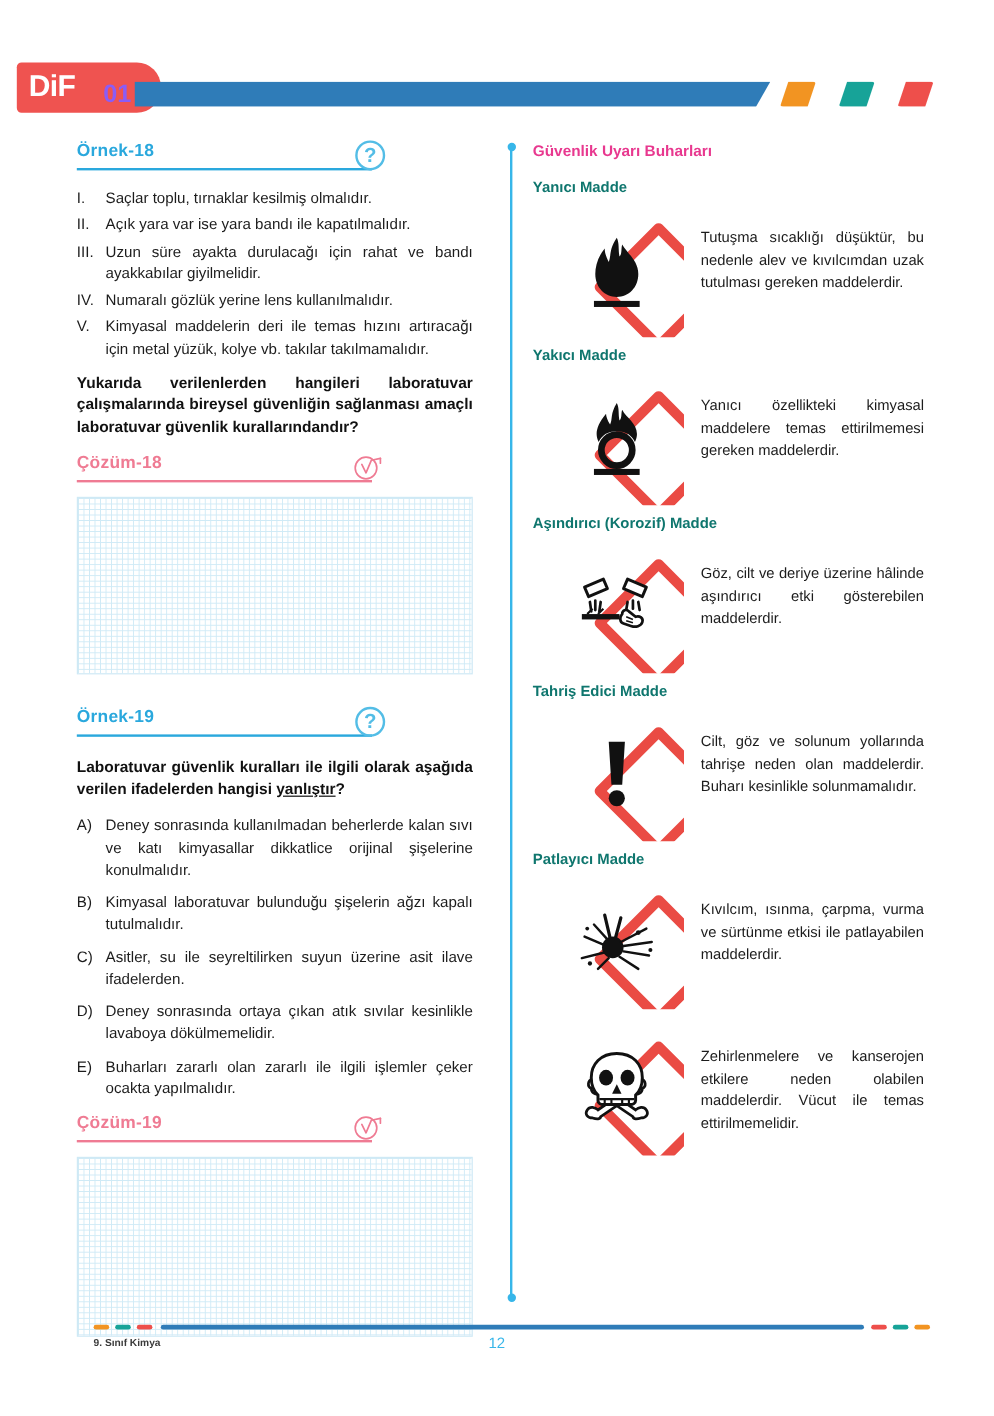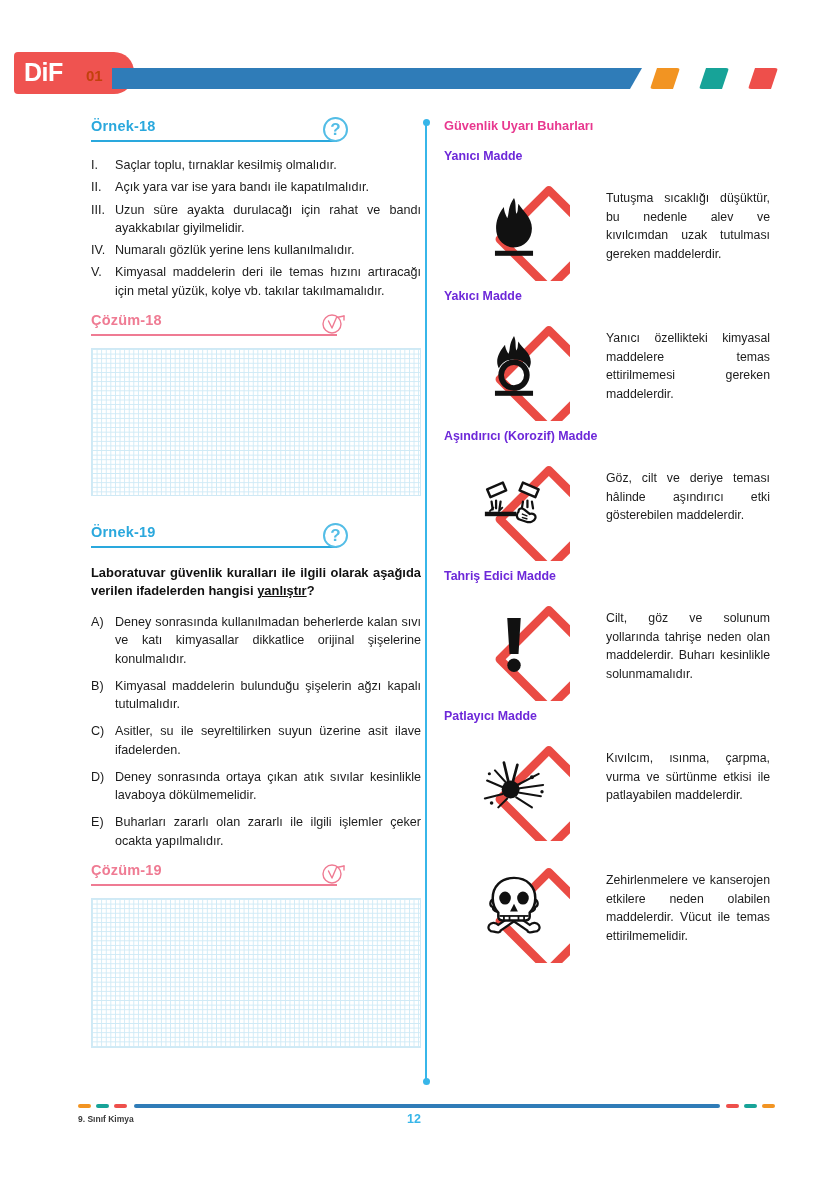--- a/index.html
+++ b/index.html
@@ -19,38 +19,38 @@
     border-top-right-radius: 20px; border-bottom-right-radius: 20px;
     border-top-left-radius: 4px; border-bottom-left-radius: 4px;
   }
   .logo-text {
     position: absolute; left: 24px; top: 6px;
     color: #ffffff; font-weight: bold; font-size: 25px; letter-spacing: -0.5px;
     font-family: "Liberation Sans", sans-serif;
   }
   .logo-num {
     position: absolute; left: 86px; top: 15px;
-    color: #c2410c; font-weight: bold; font-size: 15px;
+    color: #8b5cf6; font-weight: bold; font-size: 21px;
   }
   .header-bar {
     position: absolute; left: 112px; top: 16px; width: 530px; height: 21px;
     background: #2f7cb8;
     clip-path: polygon(0 0, 100% 0, calc(100% - 12px) 100%, 0 100%);
   }
   .para {
     position: absolute; top: 16px; width: 30px; height: 21px;
     clip-path: polygon(7px 0, 100% 0, calc(100% - 7px) 100%, 0 100%);
     border-radius: 3px;
   }
   .para.p1 { left: 650px; background: #f29422; }
   .para.p2 { left: 699px; background: #17a398; }
   .para.p3 { left: 748px; background: #ee4f4b; }
 
   
-  .col-left  { position: absolute; left: 91px;  top: 118px; width: 330px; }
+  .col-left  { position: absolute; left: 64px;  top: 118px; width: 330px; }
   .col-right { position: absolute; left: 444px; top: 118px; width: 330px; }
 
   .divider {
     position: absolute; left: 425px; top: 122px; width: 2px; height: 960px;
     background: #37b6e9;
   }
   .divider::before, .divider::after {
     content: ""; position: absolute; left: -2.5px; width: 7px; height: 7px;
     border-radius: 50%; background: #37b6e9;
   }
@@ -121,35 +121,35 @@
   }
   .grid-18 { height: 148px; margin-bottom: 28px; }
   .grid-19 { height: 150px; }
 
   
   .right-title {
     color: #e8388f; font-weight: bold; font-size: 12.8px; margin-bottom: 16px;
   }
   .haz-block { margin-bottom: 6px; }
   .haz-name {
-    color: #6d28d9; font-weight: bold; font-size: 12.4px; margin-bottom: 4px;
-  }
-  .haz-row { display: flex; align-items: flex-start; gap: 22px; }
+    color: #0f766e; font-weight: bold; font-size: 12.4px; margin-bottom: 4px;
+  }
+  .haz-row { display: flex; align-items: flex-start; }
   .haz-pic { flex: 0 0 140px; height: 116px; display: flex; align-items: center; justify-content: center; }
   .haz-desc {
     flex: 1; font-size: 12.3px; line-height: 1.52; color: #1c1c1c;
     text-align: justify; padding-top: 22px; padding-right: 4px;
   }
   .f-line {
     position: absolute; top: 1104px; height: 4px; background: #2f7cb8; border-radius: 2px;
   }
   .f-dash { position: absolute; top: 1104px; width: 13px; height: 4px; border-radius: 2px; }
   .f-left { position: absolute; left: 78px; top: 1114px; font-size: 8.5px; font-weight: bold; color: #3a3a3a; }
   .f-page { position: absolute; left: 0; top: 1112px; width: 828px; text-align: center;
-            font-size: 12.5px; color: #37b6e9; font-weight: bold; }
+            font-size: 12.5px; color: #37b6e9; font-weight: normal; }
 </style>
 </head>
 <body>
 
 <div class="page">
 
   <div class="header">
     <div class="logo-tab"></div>
     <div class="logo-text">DiF</div>
     <div class="logo-num">01</div>
@@ -185,20 +185,21 @@
       <li>
         <span class="mark">IV.</span>
         <span class="body">Numaralı gözlük yerine lens kullanılmalıdır.</span>
       </li>
       <li>
         <span class="mark">V.</span>
         <span class="body">Kimyasal maddelerin deri ile temas hızını artıracağı için metal yüzük, kolye vb. takılar takılmamalıdır.</span>
       </li>
     </ul>
 
+    <div class="bold-q">Yukarıda verilenlerden hangileri laboratuvar çalışmalarında bireysel güvenliğin sağlanması amaçlı laboratuvar güvenlik kurallarındandır?</div>
 
     <div class="cozum-head">
       <div class="label">Çözüm-18</div>
       <div class="rule"></div>
       <div class="check-badge">
         <svg width="26" height="26" viewBox="0 0 26 26">
           <circle cx="11" cy="14" r="9" fill="none" stroke="#ef7b93" stroke-width="1.4"></circle>
           <path d="M7.5 11 L11 18 L15.5 7.5 L23 6" fill="none" stroke="#ef7b93" stroke-width="1.4" stroke-linecap="round" stroke-linejoin="round"></path>
           <path d="M23 6 L23 10" fill="none" stroke="#ef7b93" stroke-width="1.4" stroke-linecap="round"></path>
         </svg>
@@ -214,21 +215,21 @@
 
     <div class="bold-q"><span>Laboratuvar güvenlik kuralları ile ilgili olarak aşağıda verilen ifadelerden hangisi </span><u>yanlıştır</u><span>?</span></div>
 
     <ul class="opt-list">
       <li>
         <span class="mark">A)</span>
         <span class="body">Deney sonrasında kullanılmadan beherlerde kalan sıvı ve katı kimyasallar dikkatlice orijinal şişelerine konulmalıdır.</span>
       </li>
       <li>
         <span class="mark">B)</span>
-        <span class="body">Kimyasal maddelerin bulunduğu şişelerin ağzı kapalı tutulmalıdır.</span>
+        <span class="body">Kimyasal laboratuvar bulunduğu şişelerin ağzı kapalı tutulmalıdır.</span>
       </li>
       <li>
         <span class="mark">C)</span>
         <span class="body">Asitler, su ile seyreltilirken suyun üzerine asit ilave ifadelerden.</span>
       </li>
       <li>
         <span class="mark">D)</span>
         <span class="body">Deney sonrasında ortaya çıkan atık sıvılar kesinlikle lavaboya dökülmemelidir.</span>
       </li>
       <li>
@@ -295,21 +296,21 @@
             <rect x="24" y="56" width="28" height="4" fill="#111"></rect>
             <path d="M28 56 L32 52 M36 56 L40 52" stroke="#111" stroke-width="1.6"></path>
 
             <path d="M58 30 L72 36 L69 43 L55 37 Z" fill="#fff" stroke="#111" stroke-width="2.2" stroke-linejoin="round"></path>
             <path d="M62 46 L62 52 M66 47 L67 53 M58 47 L57 53" stroke="#111" stroke-width="2" stroke-linecap="round"></path>
 
             <path d="M54 56 C54 53 57 52 59 54 L64 58 C67 57 70 59 69 62 C68 65 64 66 61 65 L55 63 C52 62 52 58 54 56 Z" fill="#fff" stroke="#111" stroke-width="2"></path>
             <path d="M57 58 L62 60 M57 61 L62 62.5" stroke="#111" stroke-width="1.2"></path>
           </svg>
         </div>
-        <div class="haz-desc">Göz, cilt ve deriye teması hâlinde aşındırıcı etki gösterebilen maddelerdir.</div>
+        <div class="haz-desc">Göz, cilt ve deriye üzerine hâlinde aşındırıcı etki gösterebilen maddelerdir.</div>
       </div>
     </div>
 
     <div class="haz-block">
       <div class="haz-name">Tahriş Edici Madde</div>
       <div class="haz-row">
         <div class="haz-pic">
           <svg width="112" height="112" viewBox="0 0 100 100">
             <rect x="50" y="6" width="62" height="62" transform="rotate(45 50 50)" fill="#fff" stroke="#ea4b44" stroke-width="7.5" stroke-linejoin="round"></rect>
             <path d="M44 26 L56 26 L54 58 L46 58 Z" fill="#111"></path>

